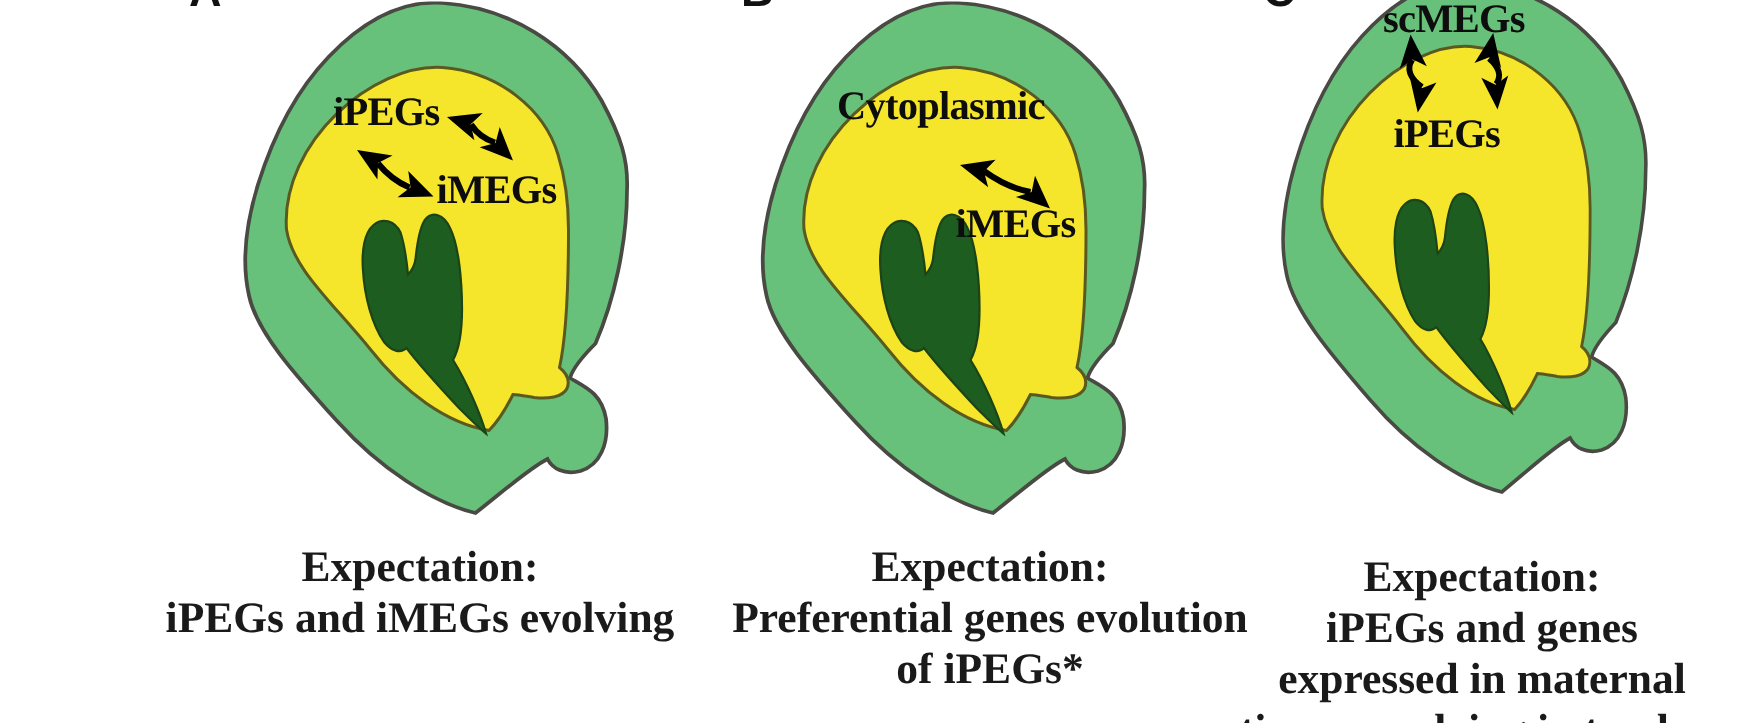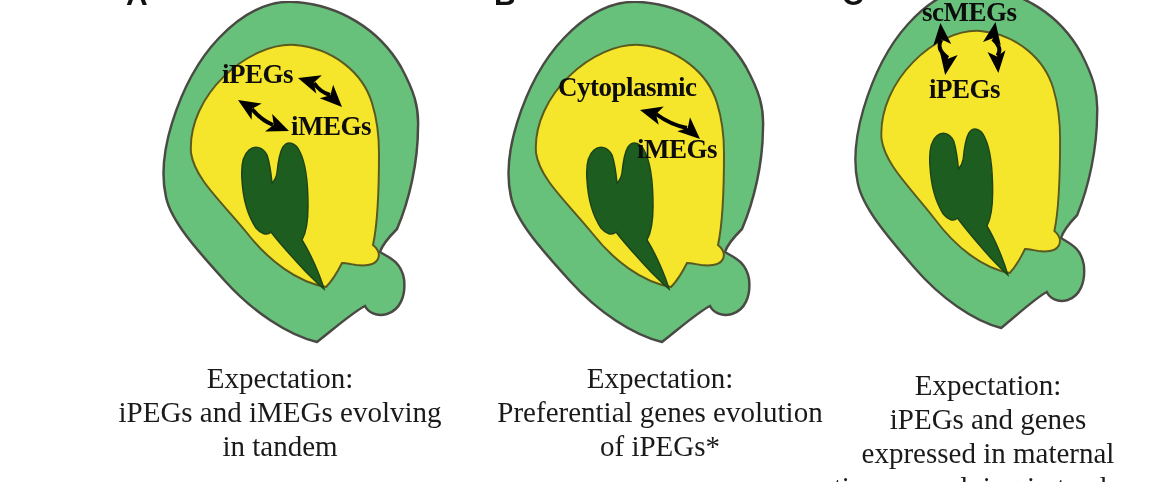--- a/index.html
+++ b/index.html
@@ -1,20 +1,20 @@
 <!DOCTYPE html>
 <html><head>
 <meta charset="utf-8">
 <style>
   html,body{margin:0;padding:0;width:1160px;height:482px;background:#fff;overflow:hidden;}
   #stage{position:relative;width:1160px;height:482px;font-family:"Liberation Serif",serif;}
   .panel-letter{position:absolute;font-family:"Liberation Sans",sans-serif;font-weight:bold;font-size:30px;color:#111;}
   svg.seed{position:absolute;}
   .seed-label{position:absolute;font-weight:bold;font-size:27px;letter-spacing:-0.5px;color:#0d0d0d;white-space:nowrap;line-height:28px;}
-  .caption{position:absolute;font-size:29px;line-height:34px;color:#1a1a1a;text-align:center;width:380px;}
+  .caption{position:absolute;font-size:29px;line-height:34px;color:#1a1a1a;text-align:center;width:380px;font-weight:bold;}
   .arrow{fill:none;stroke:#000;stroke-width:4;}
   .ahead{fill:#000;stroke:none;}
 </style>
 </head>
 <body>
 
 <svg width="0" height="0" style="position:absolute" aria-hidden="true">
   <defs>
     <path id="head" d="M0,0 L-22,9.5 L-16.5,0 L-22,-9.5 Z"></path>
     <g id="seed">
@@ -76,33 +76,32 @@
       <path class="arrow" d="M 91,108 Q 100,119 112,124"></path>
       <use class="ahead" href="#head" transform="translate(77,99) rotate(212)"></use>
       <use class="ahead" href="#head" transform="translate(128,130) rotate(22)"></use>
     </g>
   </svg>
   <div class="seed-label" style="left:222px;top:60px;">iPEGs</div>
   <div class="seed-label" style="left:291px;top:112px;">iMEGs</div>
   <div class="caption" style="left:90px;top:361px;">
     <div>Expectation:</div>
     <div>iPEGs and iMEGs evolving</div>
-    <div>in tandem</div>
   </div>
 
   <div class="panel-letter" style="left:494px;top:-22px;">B</div>
   <svg class="seed" style="left:506px;top:1px;" width="280" height="345" viewBox="0 0 280 345">
     <use href="#seed"></use>
     <g>
       <path class="arrow" d="M 150,113 Q 165,124 181,127"></path>
       <use class="ahead" href="#head" transform="translate(134,109) rotate(195)"></use>
       <use class="ahead" href="#head" transform="translate(194,138) rotate(42)"></use>
     </g>
   </svg>
-  <div class="seed-label" style="left:558px;top:73px;">
+  <div class="seed-label" style="left:558px;top:56px;">
     <div>Cytoplasmic</div>
   </div>
   <div class="seed-label" style="left:637px;top:135px;">iMEGs</div>
   <div class="caption" style="left:470px;top:361px;">
     <div>Expectation:</div>
     <div>Preferential genes evolution</div>
     <div>of iPEGs*</div>
   </div>
 
   <div class="panel-letter" style="left:842px;top:-22px;">C</div>

